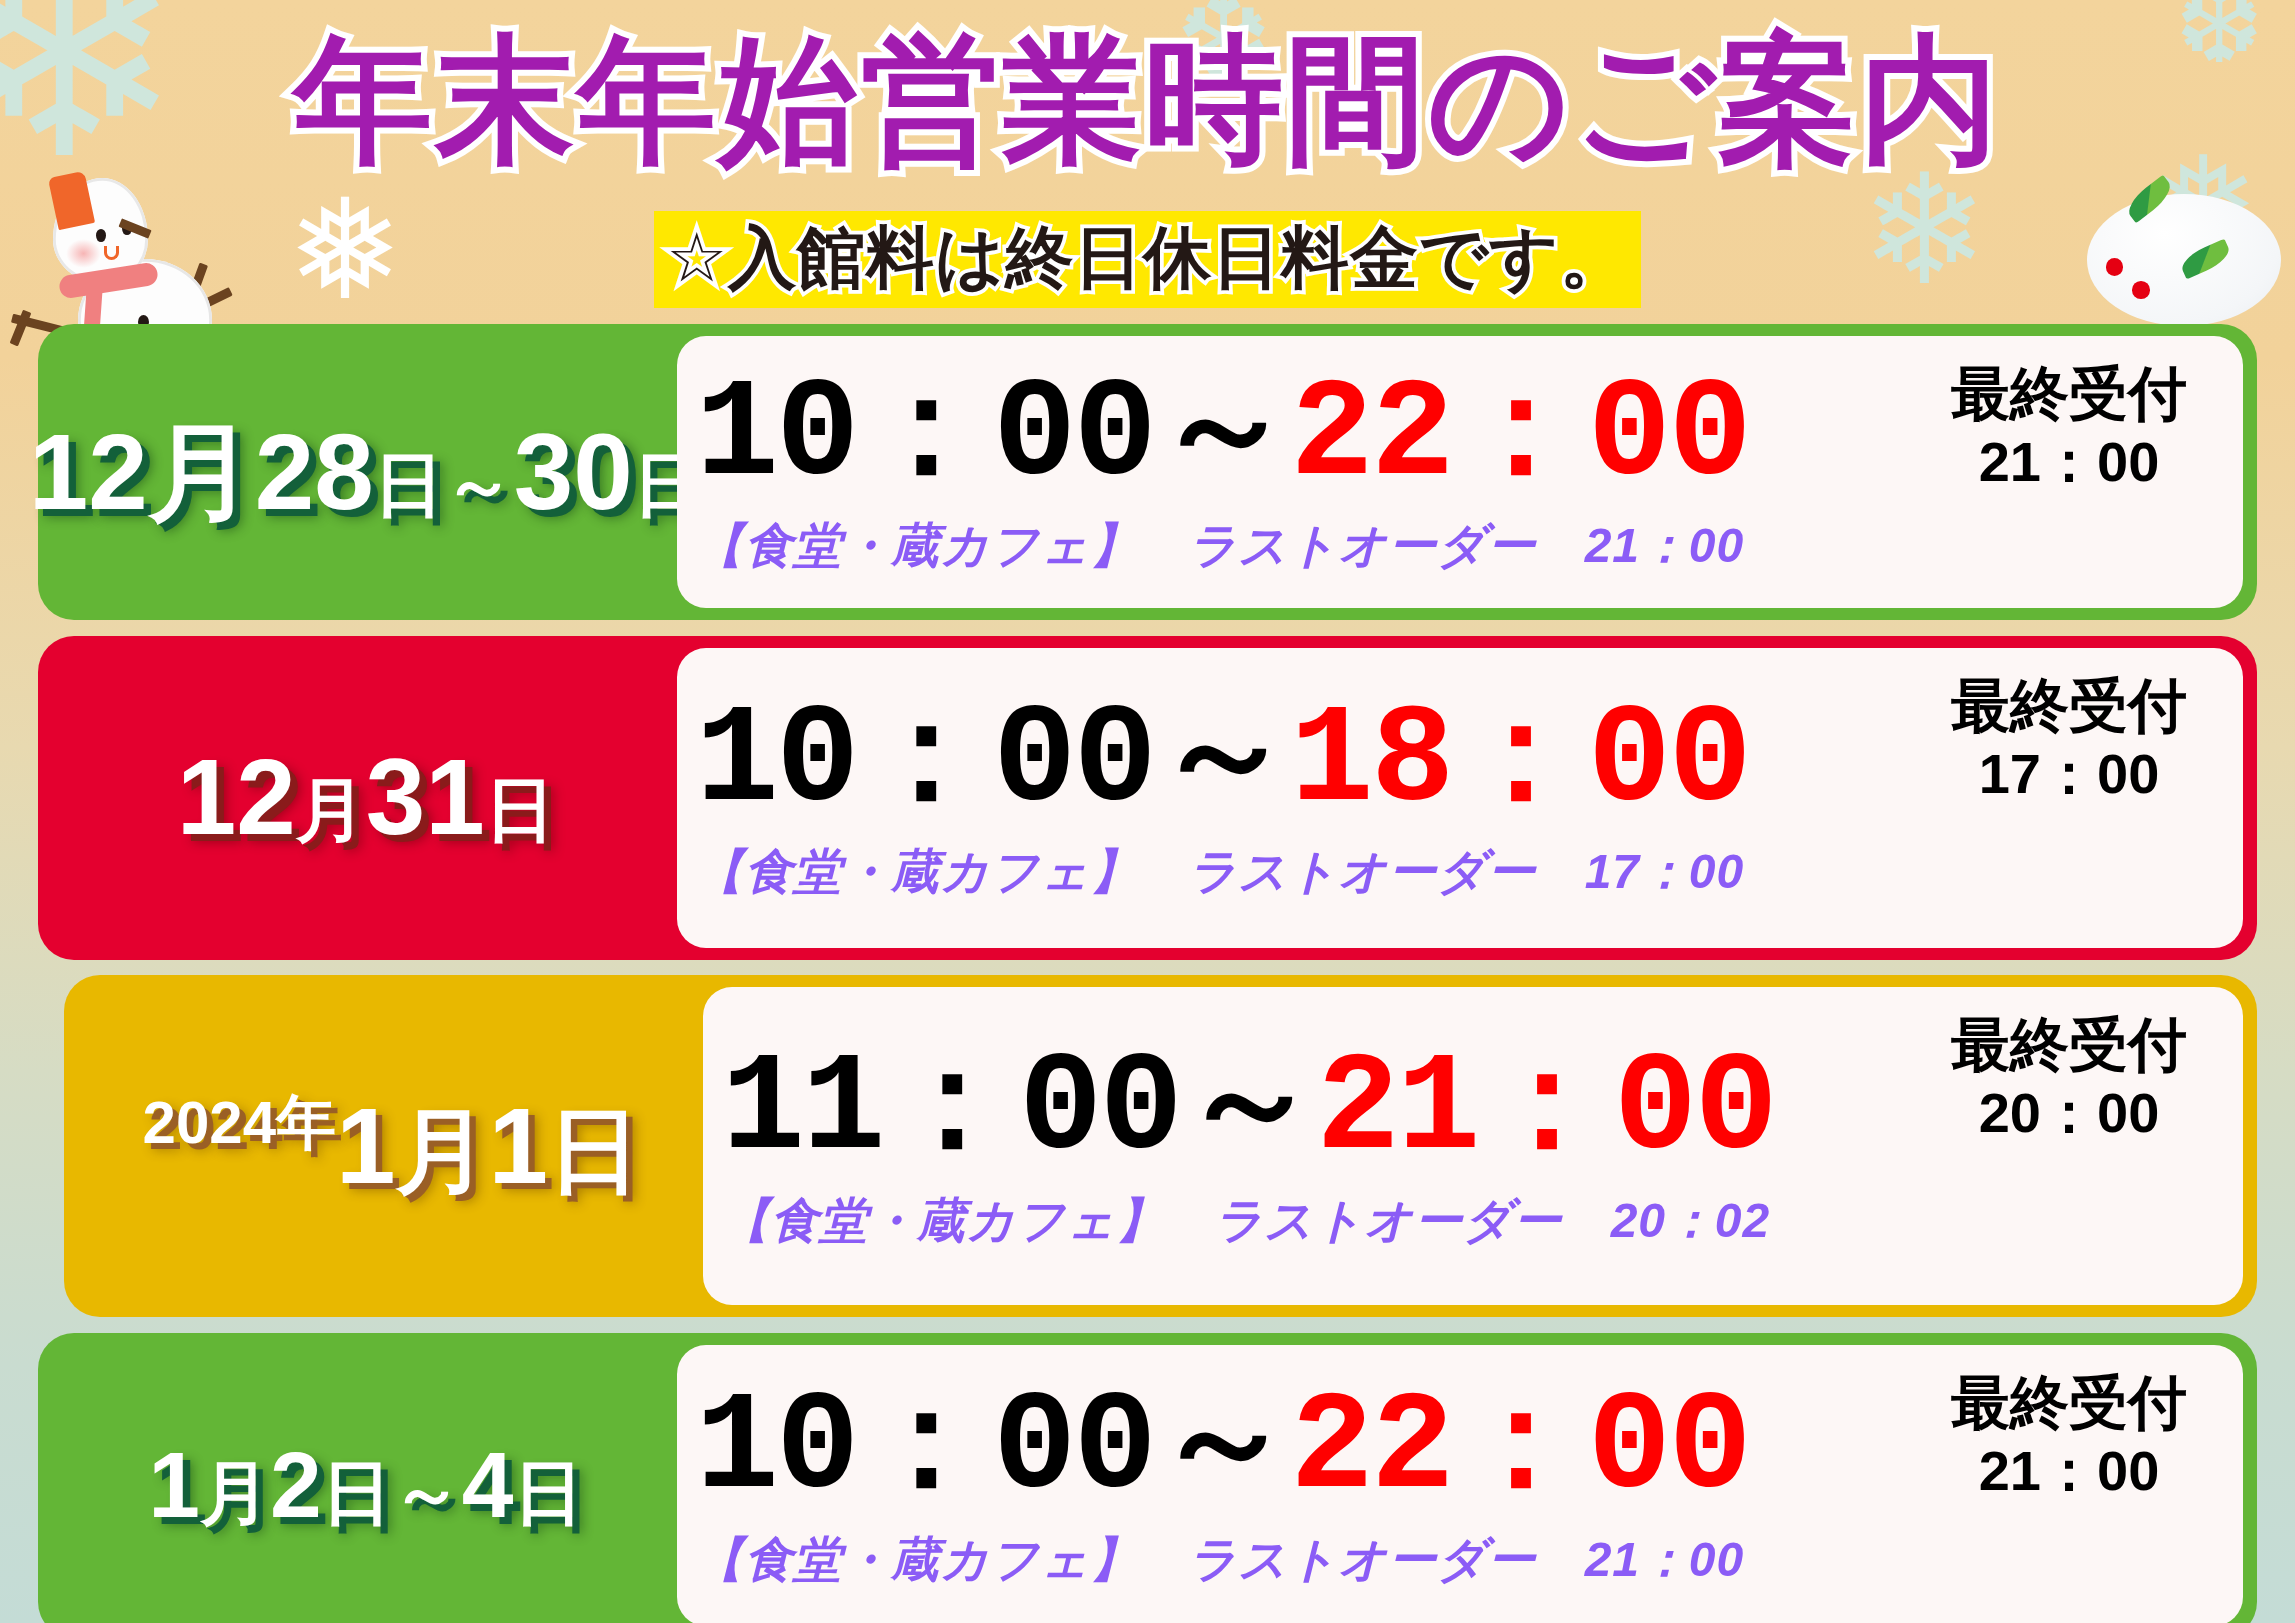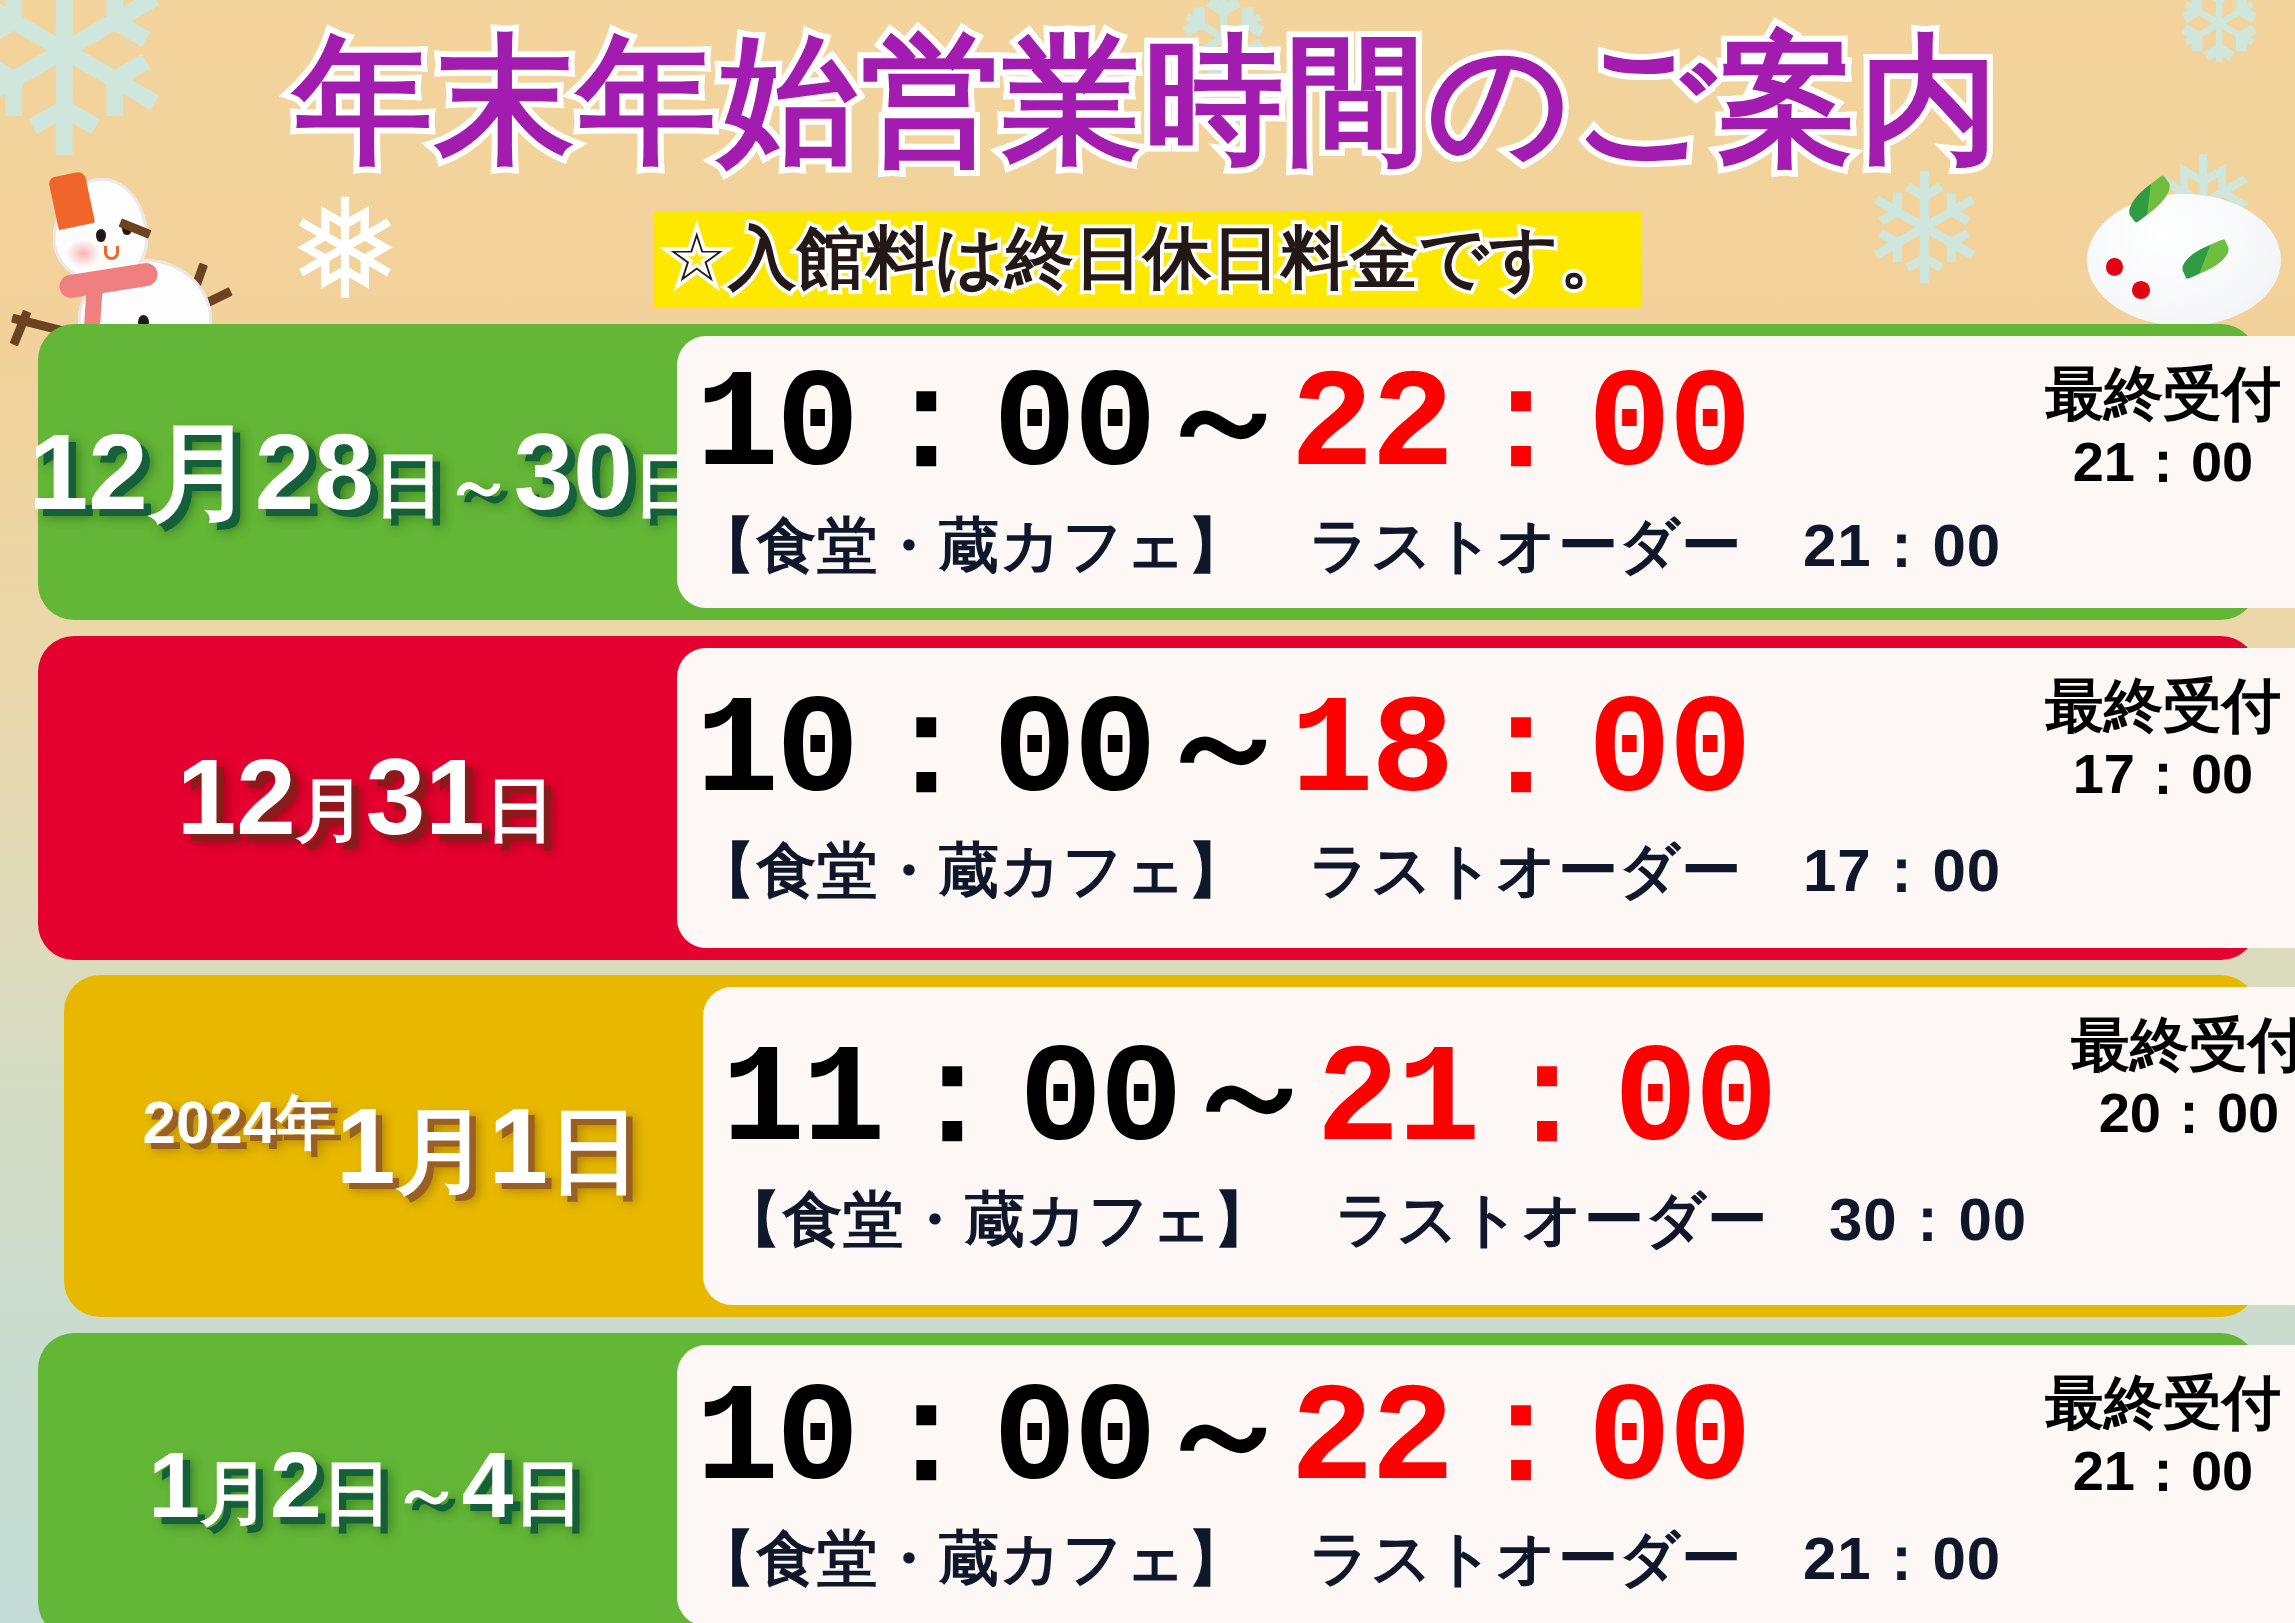--- a/index.html
+++ b/index.html
@@ -121,22 +121,22 @@
   .time-block { flex:1; display:flex; flex-direction:column; justify-content:center; }
   .time-main {
     white-space:nowrap; font-weight:bold; font-size:139px; line-height:1.02;
     letter-spacing:-2.8px;
     font-family:Liberation Mono, monospace;
   }
   .t-open  { color:#000000; }
   .t-tilde { color:#000000; }
   .t-close { color:#ff0000; }
   .lo-line {
-    white-space:nowrap; color:#0f172a; font-weight:bold;
-    font-size:60px; letter-spacing:0.9px; margin-top:6.5px;
+    white-space:nowrap; color:#8b5cf6; font-weight:bold;
+    font-size:48px; letter-spacing:0.9px; margin-top:6.5px;font-style:italic;
   }
   .last-adm {
     width:324px; flex:none; text-align:center; color:#000000; font-weight:bold;
     align-self:flex-start; padding-top:26px;
   }
   .la-label { font-size:59px; white-space:nowrap; line-height:1.1; }
   .la-time  { font-size:56px; white-space:nowrap; line-height:1.25; }
 </style>
 </head>
 <body>
@@ -238,21 +238,21 @@
       </div>
       <div class="date-line sh-gold">
         <span class="d-big">1</span><span class="d-mid">月</span><span class="d-big">1</span><span class="d-mid">日</span>
       </div>
     </div>
     <div class="card">
       <div class="time-block">
         <div class="time-main">
           <span class="t-open">11：00</span><span class="t-tilde">～</span><span class="t-close">21：00</span>
         </div>
-        <div class="lo-line">【食堂・蔵カフェ】　ラストオーダー　30：00</div>
+        <div class="lo-line">【食堂・蔵カフェ】　ラストオーダー　20：02</div>
       </div>
       <div class="last-adm">
         <div class="la-label">最終受付</div>
         <div class="la-time">20：00</div>
       </div>
     </div>
   </div>
 
   <div class="row r4">
     <div class="date-cell">

